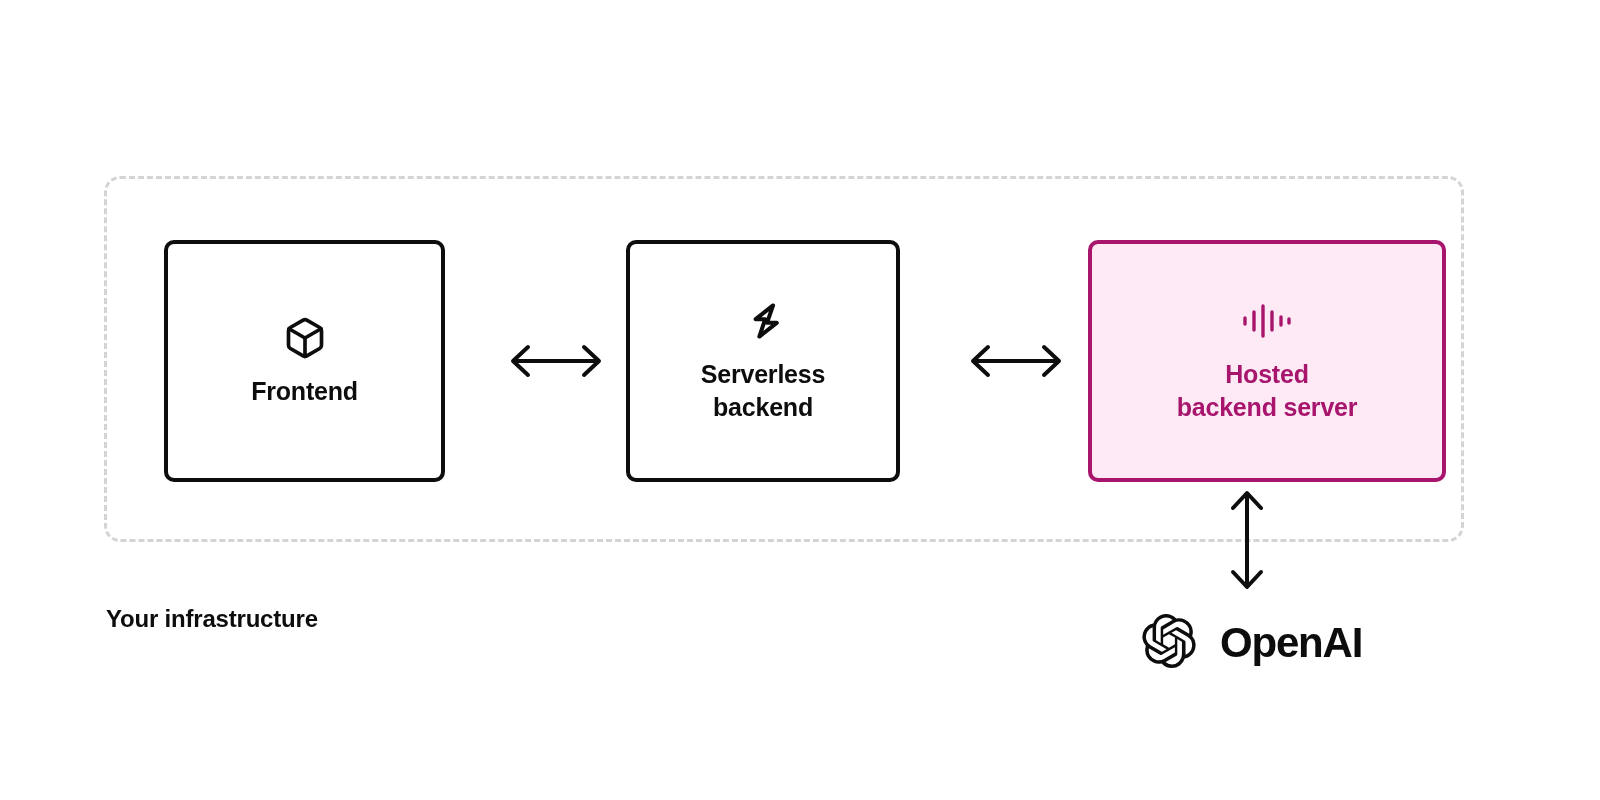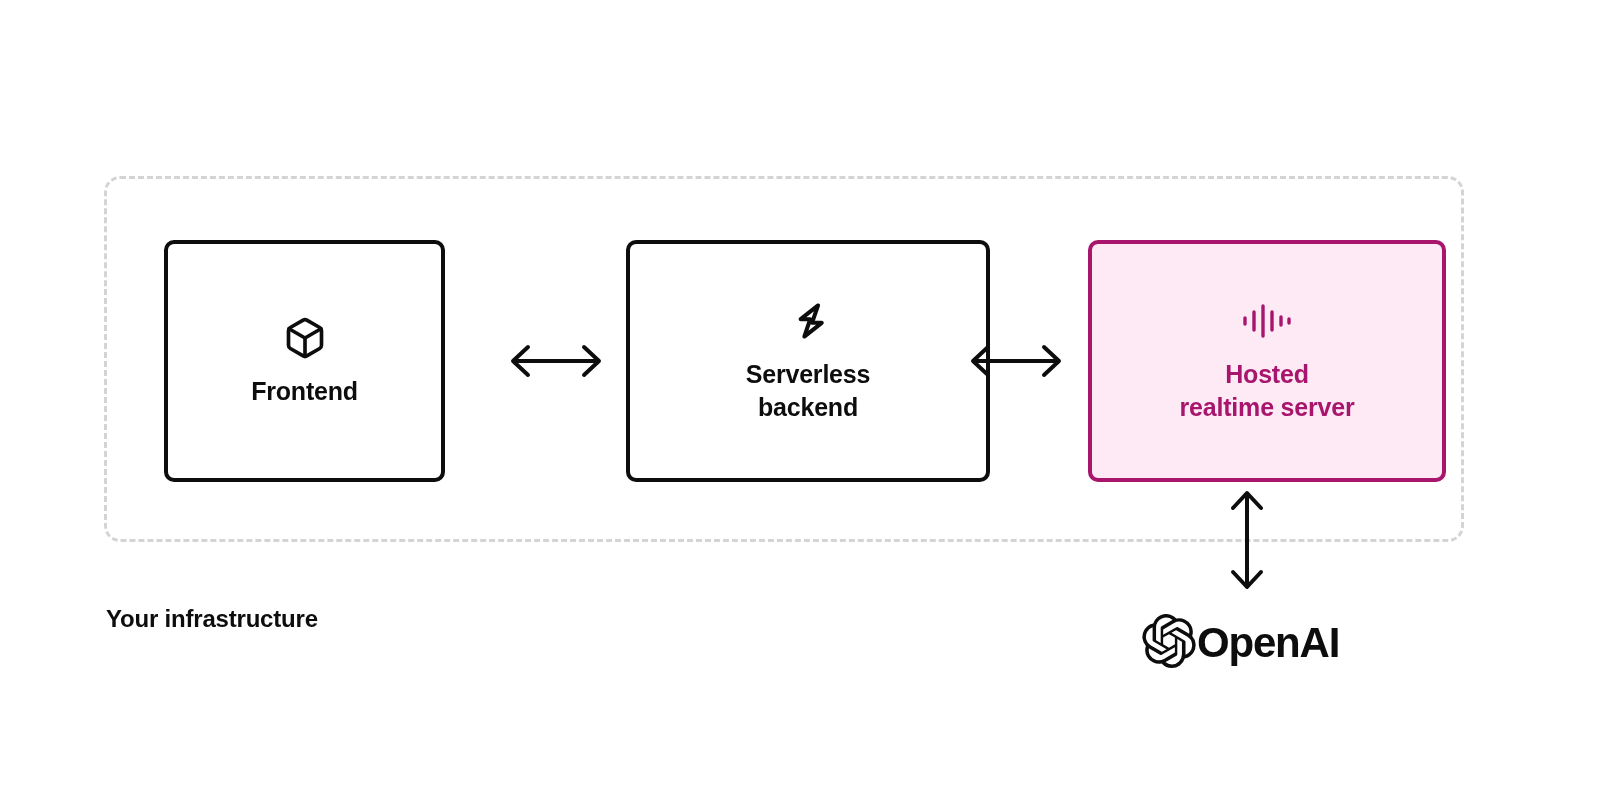--- a/index.html
+++ b/index.html
@@ -45,21 +45,21 @@
     position: absolute;
     display: flex;
     flex-direction: column;
     align-items: center;
     justify-content: center;
     border-radius: 10px;
     background: #ffffff;
     border: 4px solid #0d0d0d;
   }
   .node-frontend { left: 164px; top: 240px; width: 281px; height: 242px; }
-  .node-backend  { left: 626px; top: 240px; width: 364px; height: 242px; }
+  .node-backend  { left: 626px; top: 240px; width: 274px; height: 242px; }
   .node-hosted {
     left: 1088px; top: 240px; width: 358px; height: 242px;
     background: #fdeaf5;
     border-color: #a8156d;
   }
 
   .node-icon {
     display: flex;
     align-items: center;
     justify-content: center;
@@ -94,21 +94,21 @@
     height: 104px;
   }
 
   
   .openai-logo {
     position: absolute;
     left: 1142px;
     top: 614px;
     display: flex;
     align-items: center;
-    gap: 1px;
+    gap: 24px;
   }
   .openai-mark { display: block; }
   .openai-wordmark {
     font-size: 42px;
     font-weight: 700;
     color: #0d0d0d;
     letter-spacing: -1.2px;
     line-height: 1;
   }
 </style>
@@ -165,21 +165,21 @@
         <line x1="5" y1="17" x2="5" y2="23"></line>
         <line x1="14" y1="11" x2="14" y2="29"></line>
         <line x1="23" y1="5" x2="23" y2="35"></line>
         <line x1="32" y1="11" x2="32" y2="29"></line>
         <line x1="41" y1="16" x2="41" y2="24"></line>
         <line x1="49" y1="18" x2="49" y2="22"></line>
       </svg>
     </div>
     <div class="node-label">
       <span>Hosted</span><br>
-      <span>realtime server</span>
+      <span>backend server</span>
     </div>
   </div>
 
   <div class="arrow-v">
     <svg width="46" height="104" viewBox="0 0 46 104" fill="none" stroke="#0d0d0d" stroke-width="4" stroke-linecap="round" stroke-linejoin="round">
       <line x1="23" y1="6" x2="23" y2="98"></line>
       <polyline points="9,20 23,5 37,20"></polyline>
       <polyline points="9,84 23,99 37,84"></polyline>
     </svg>
   </div>

